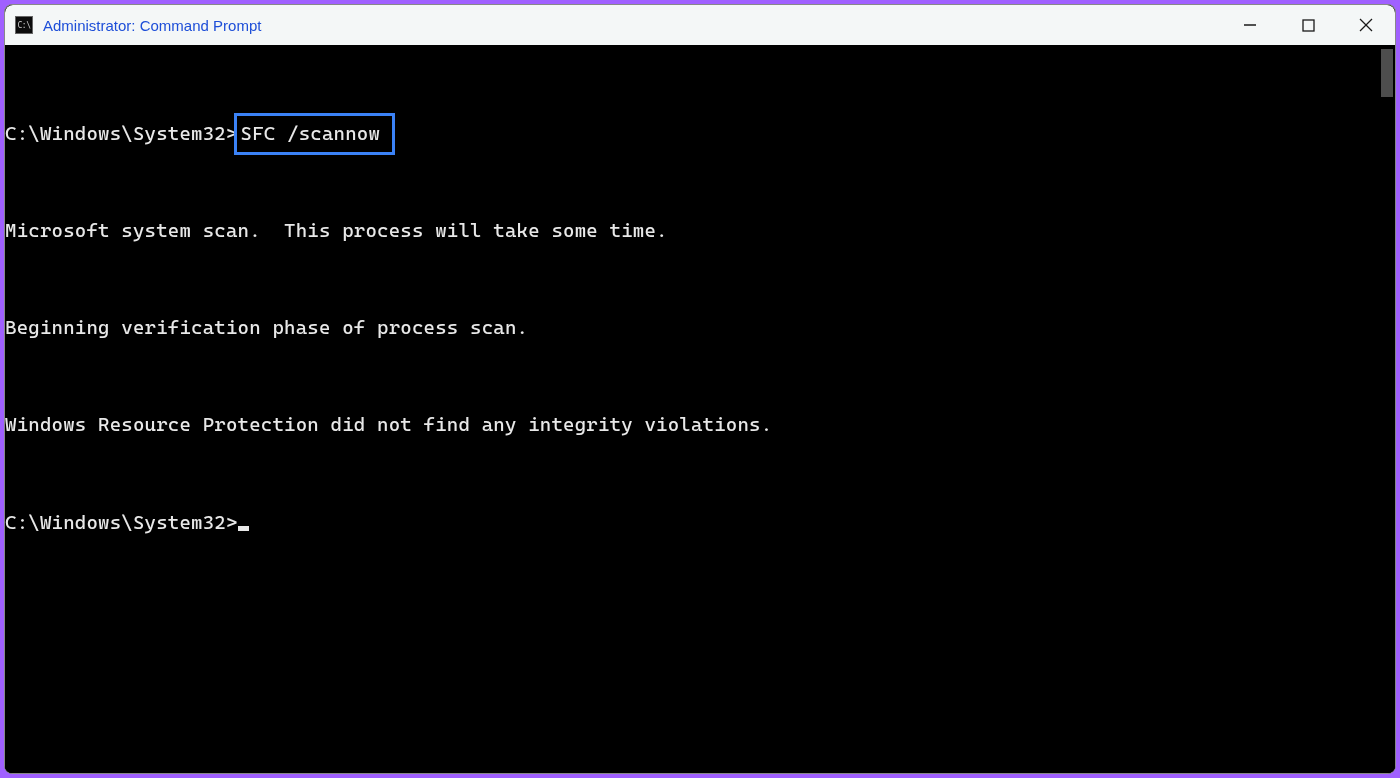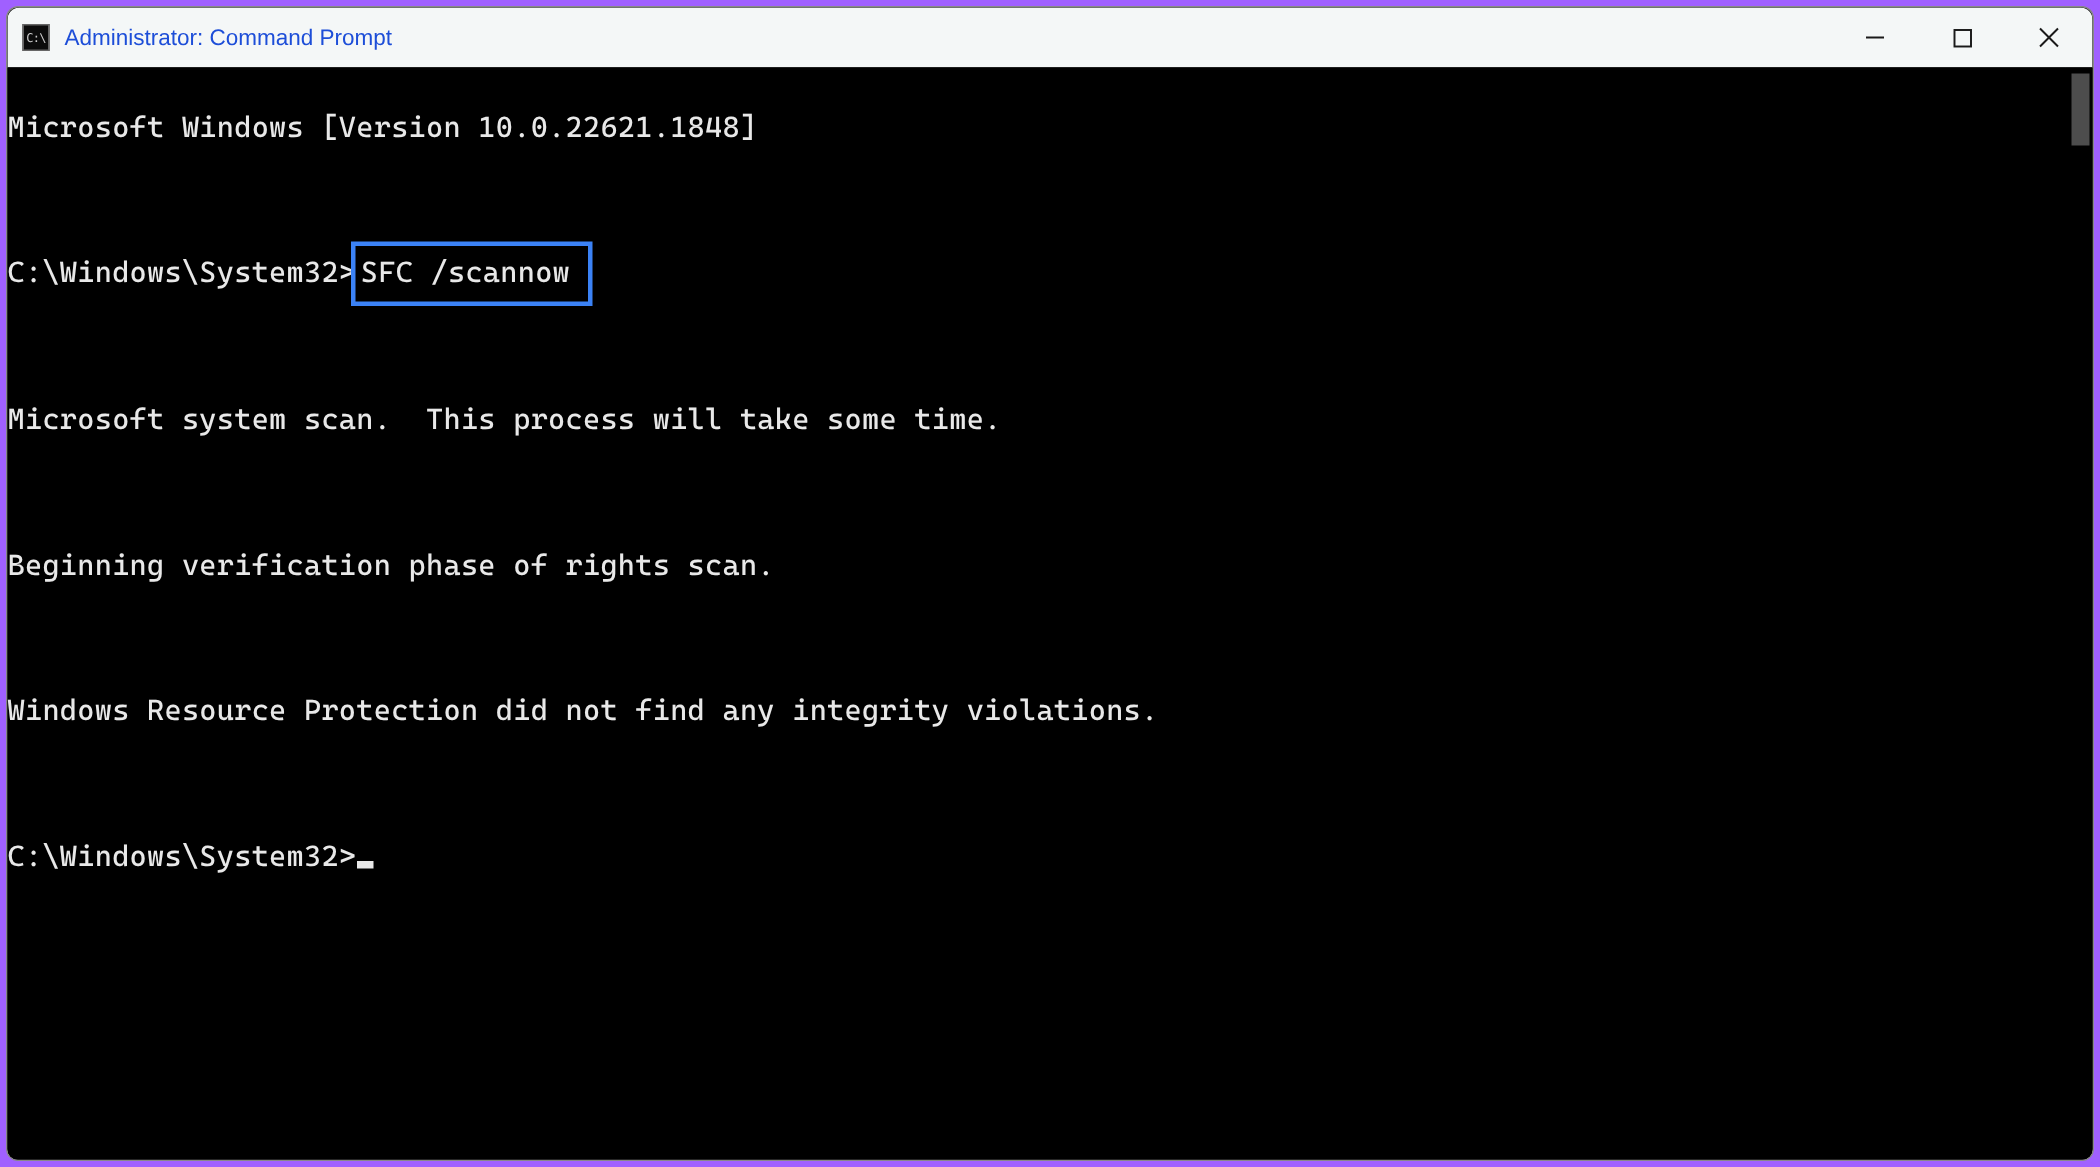--- a/index.html
+++ b/index.html
@@ -137,27 +137,26 @@
         <svg width="14" height="14" viewBox="0 0 14 14">
             <line x1="1" y1="1" x2="13" y2="13" stroke="#1a1a1a" stroke-width="1.3"></line>
             <line x1="13" y1="1" x2="1" y2="13" stroke="#1a1a1a" stroke-width="1.3"></line>
           </svg>
       </div>
     </div>
   </div>
 
   <div class="console-wrap">
     <div class="console">
-<div class="line">Microsoft Windows [Version 10.0.22621.1848]</div>
 <div class="line"></div>
 <div class="line"><span>C:\Windows\System32&gt;</span><span class="highlight-box"><span>SFC /scannow</span></span></div>
 <div class="line"></div>
 <div class="line">Microsoft system scan.  This process will take some time.</div>
 <div class="line"></div>
-<div class="line">Beginning verification phase of rights scan.</div>
+<div class="line">Beginning verification phase of process scan.</div>
 <div class="line"></div>
 <div class="line">Windows Resource Protection did not find any integrity violations.</div>
 <div class="line"></div>
 <div class="line"><span>C:\Windows\System32&gt;</span><span class="cursor"></span></div>
     </div>
     <div class="scrollbar">
       <div class="scroll-thumb"></div>
     </div>
   </div>
 

